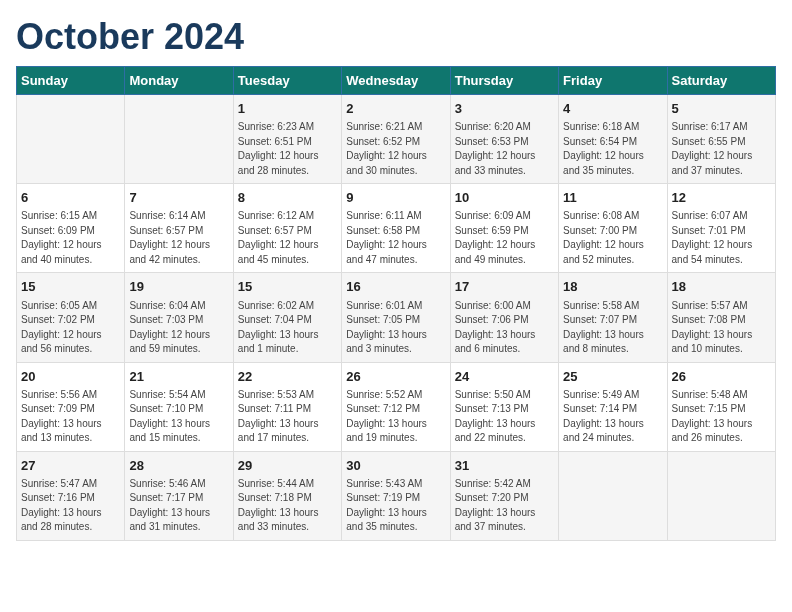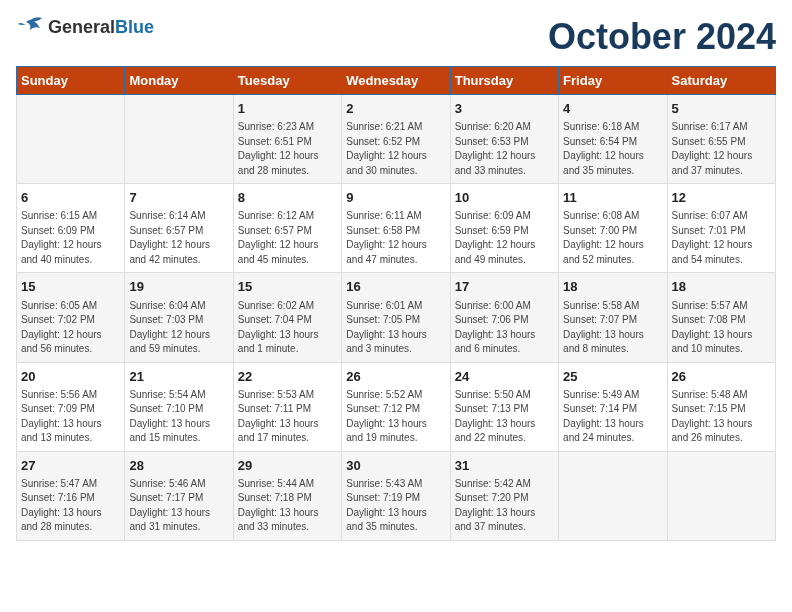--- a/index.html
+++ b/index.html
@@ -46,21 +46,21 @@
     .location-title {
       font-size: 16px;
       color: #444;
     }
     table {
       width: 100%;
       border-collapse: collapse;
       font-size: 11px;
     }
     thead tr th {
-      background-color: #c2410c;
+      background-color: #0f766e;
       color: white;
       padding: 6px 4px;
       text-align: left;
       font-size: 13px;
       font-weight: bold;
       border: 1px solid #2e6da4;
     }
     tbody tr {
       border-bottom: 1px solid #ccc;
     }
@@ -89,29 +89,20 @@
     .day-info {
       font-size: 10px;
       color: #444;
       line-height: 1.45;
     }
   </style>
 </head>
 <body>
 
 <div class="header">
-  <div class="logo">
-    <svg class="logo-bird" viewBox="0 0 28 22">
-      <path d="M14,4 Q20,0 26,2 Q22,6 18,5 Q22,8 24,12 Q18,10 14,14 Q16,8 10,6 Q12,4 14,4Z" fill="#2e6da4"></path>
-      <path d="M8,8 Q4,6 2,8 Q6,10 10,8Z" fill="#2e6da4"></path>
-    </svg>
-    <div>
-      <span class="logo-text-general">General</span><span class="logo-text-blue">Blue</span>
-    </div>
-  </div>
   <div class="title-section">
     <div class="month-title">October 2024</div>
   </div>
 </div>
 
 <table>
   <thead>
     <tr>
     <th>Sunday</th>
         <th>Monday</th>

